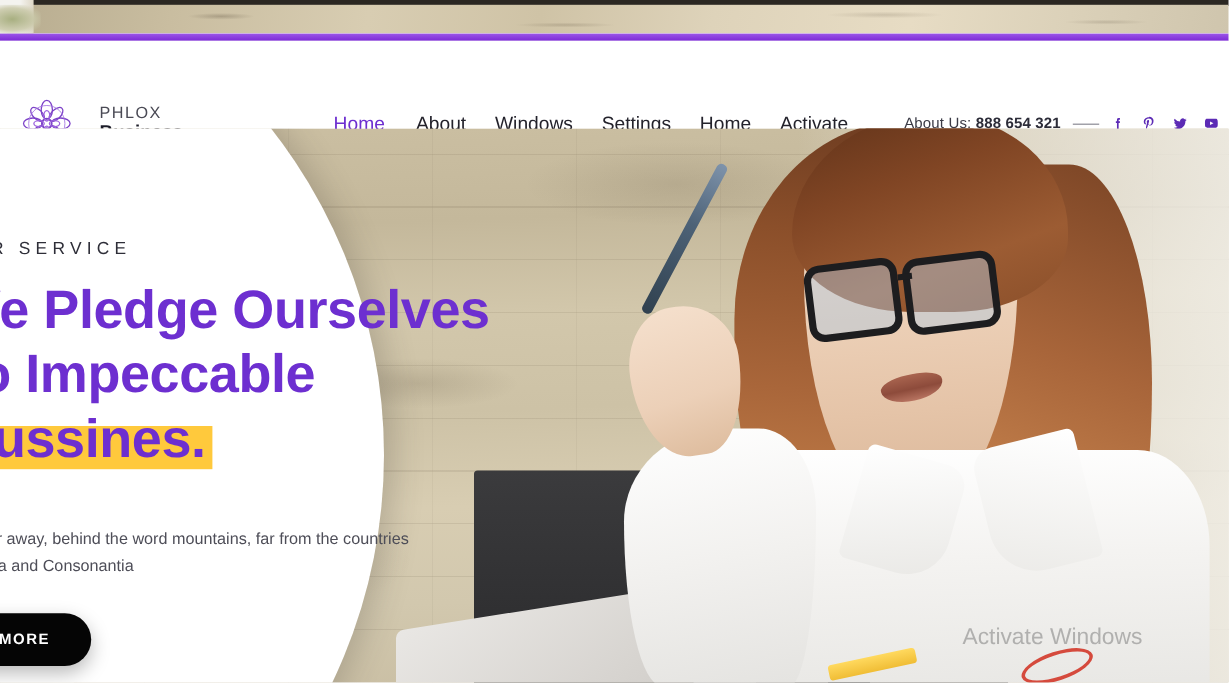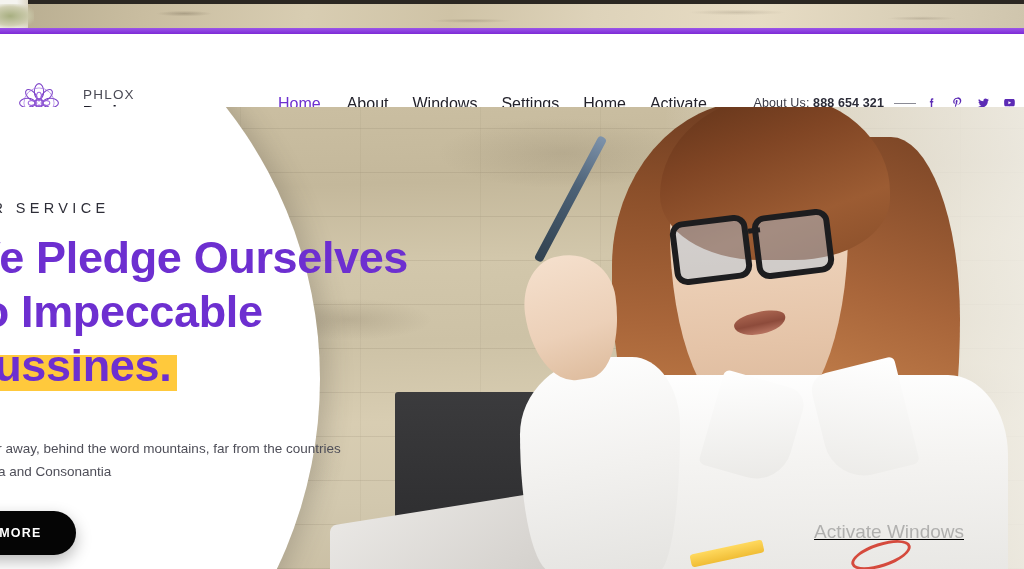--- a/index.html
+++ b/index.html
@@ -291,22 +291,22 @@
   .cta {
     position:absolute; left: -42px; top: 404px;
     display:inline-block; background:#050505; color:#ffffff;
     font-size: 12.5px; letter-spacing: .10em; font-weight: 600;
     padding: 15px 34px; border: none; border-radius: 28px; cursor: pointer;
     box-shadow: 0 6px 16px rgba(0,0,0,.28);
   }
 
   
   .watermark {
-    position:absolute; right: 60px; bottom: 24px; text-align: left;
-    pointer-events:none; user-select:none;text-decoration:underline;
+    position:absolute; right: 72px; bottom: 24px; text-align: left;
+    pointer-events:none; user-select:none;
   }
   .wm-title {
     font-size: 19px; color: rgba(120,120,120,.52); line-height: 26px; white-space: nowrap;
   }
   .wm-sub {
     font-size: 12.5px; color: rgba(120,120,120,.48); line-height: 18px; white-space: nowrap;
   }
 </style>
 </head>
 <body>

